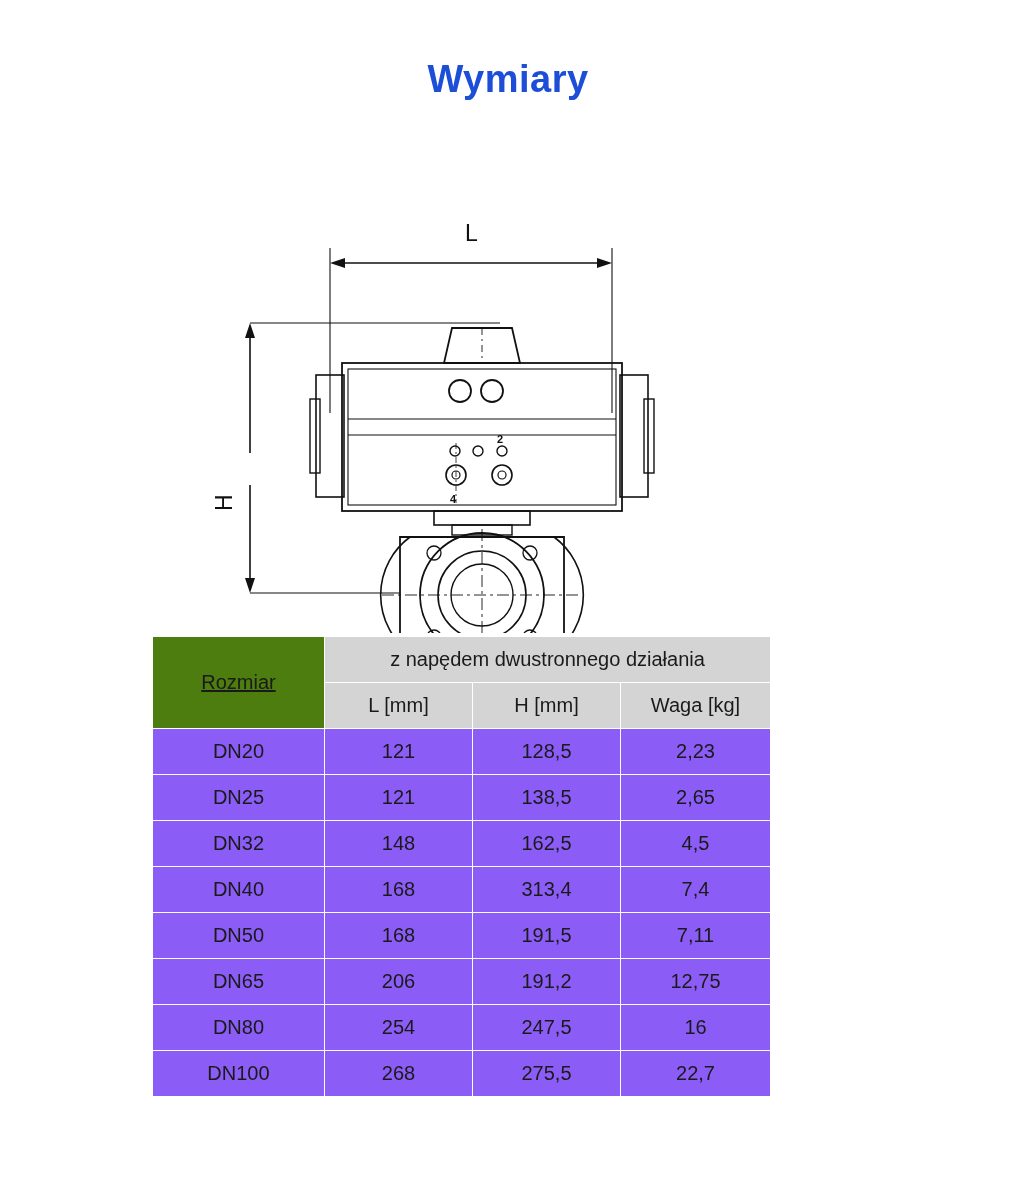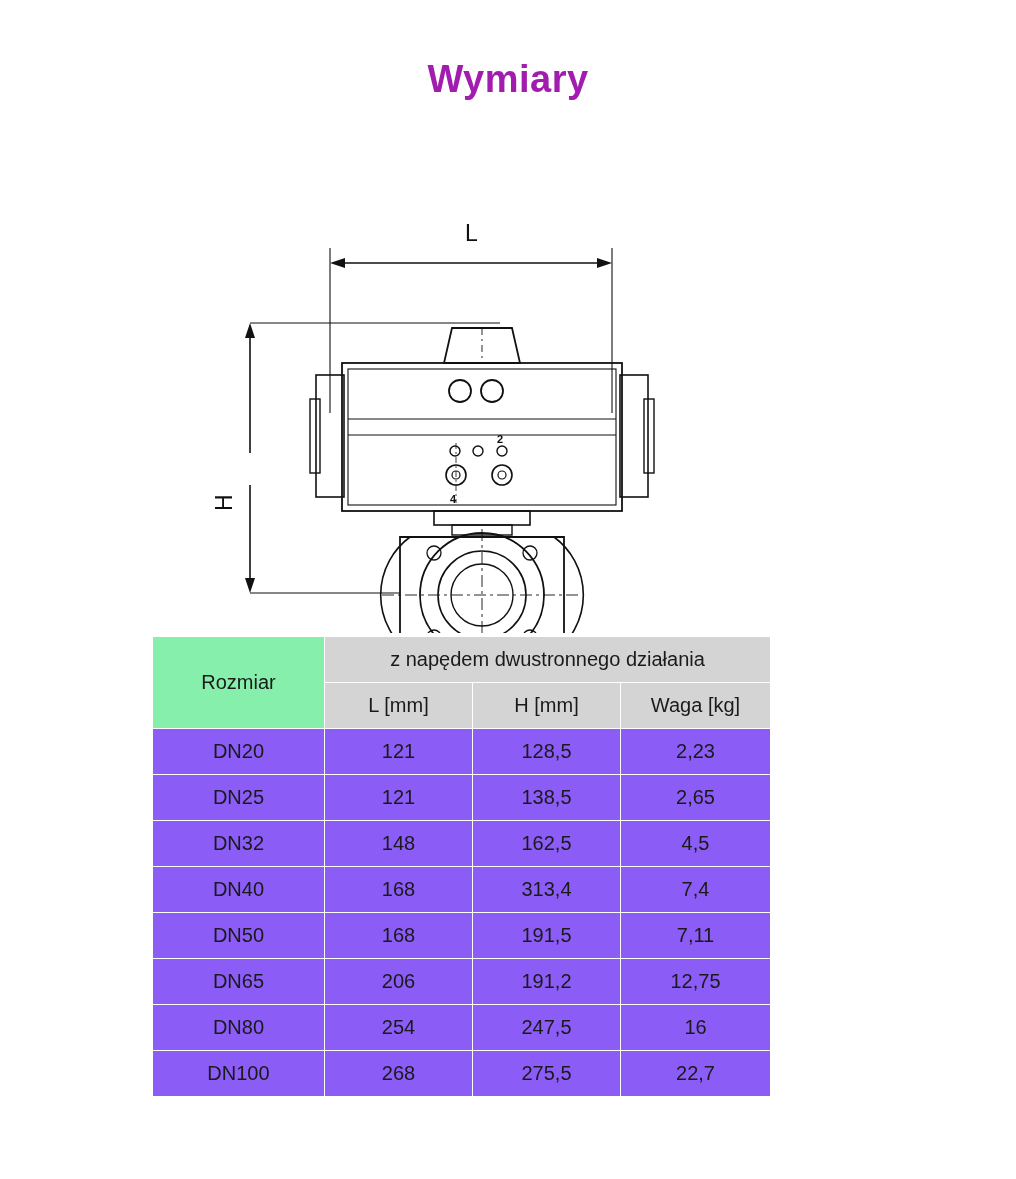--- a/index.html
+++ b/index.html
@@ -15,21 +15,21 @@
     position: relative;
     overflow: hidden;
   }
   .page-title {
     text-align: center;
     font-size: 38px;
     font-weight: bold;
     letter-spacing: 0.5px;
     margin: 0;
     padding-top: 58px;
-    color: #a21caf;
+    color: #1d4ed8;
   }
   .diagram-area {
     position: relative;
     width: 1016px;
     height: 520px;
     margin-top: 12px;
   }
   .diagram-area svg {
     display: block;
   }
@@ -48,22 +48,23 @@
     border: 1px solid #ffffff;
     text-align: center;
     font-size: 20px;
     font-weight: normal;
     color: #1a1a1a;
     padding: 0;
     height: 45px;
     vertical-align: middle;
   }
   .hdr-a {
-    background: #86efac;
+    background: #4d7c0f;
     font-weight: bold;
+    text-decoration: underline;
   }
   .hdr-b {
     background: #d4d4d4;
   }
   .row-light {
     background: #8b5cf6;
   }
   .row-white {
     background: #8b5cf6;
   }

